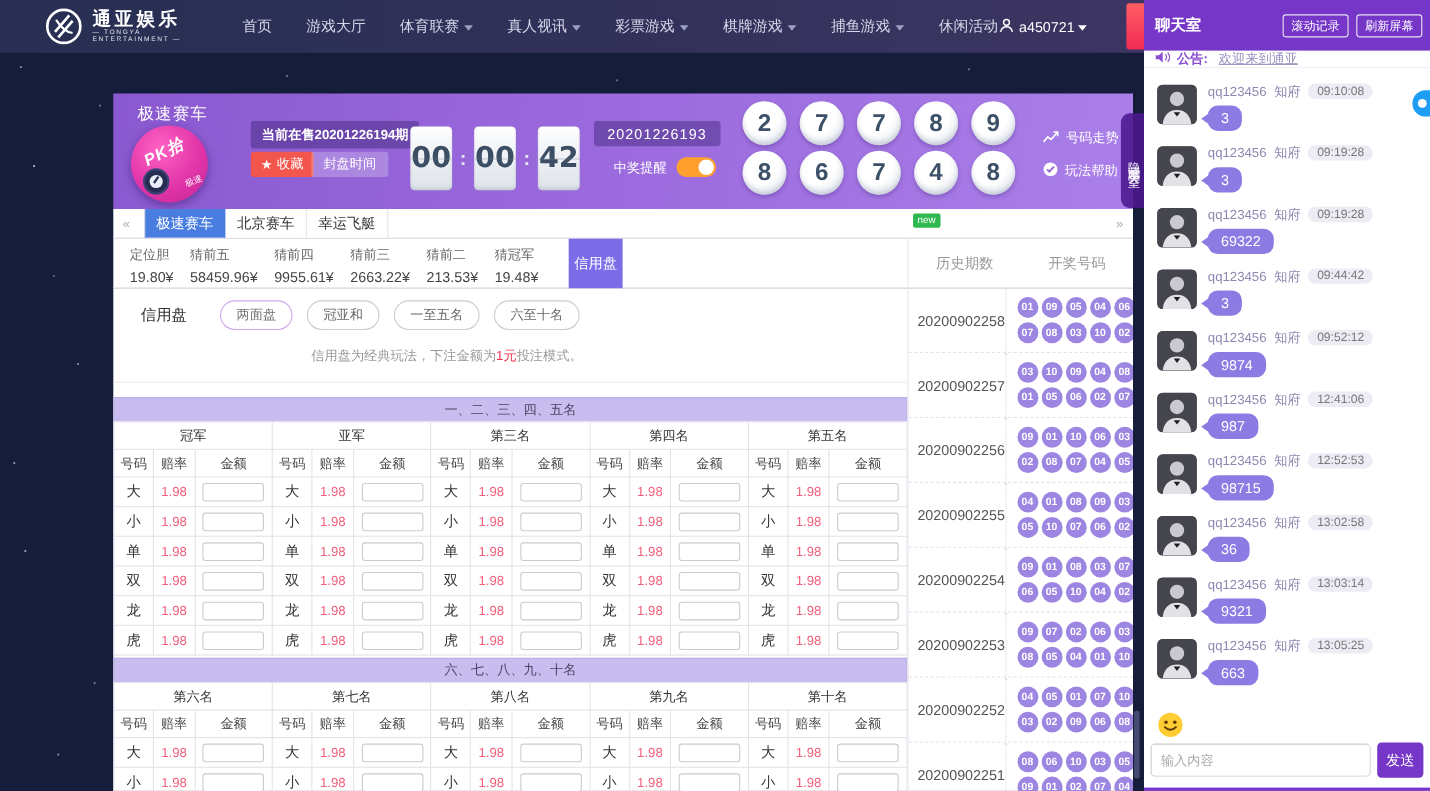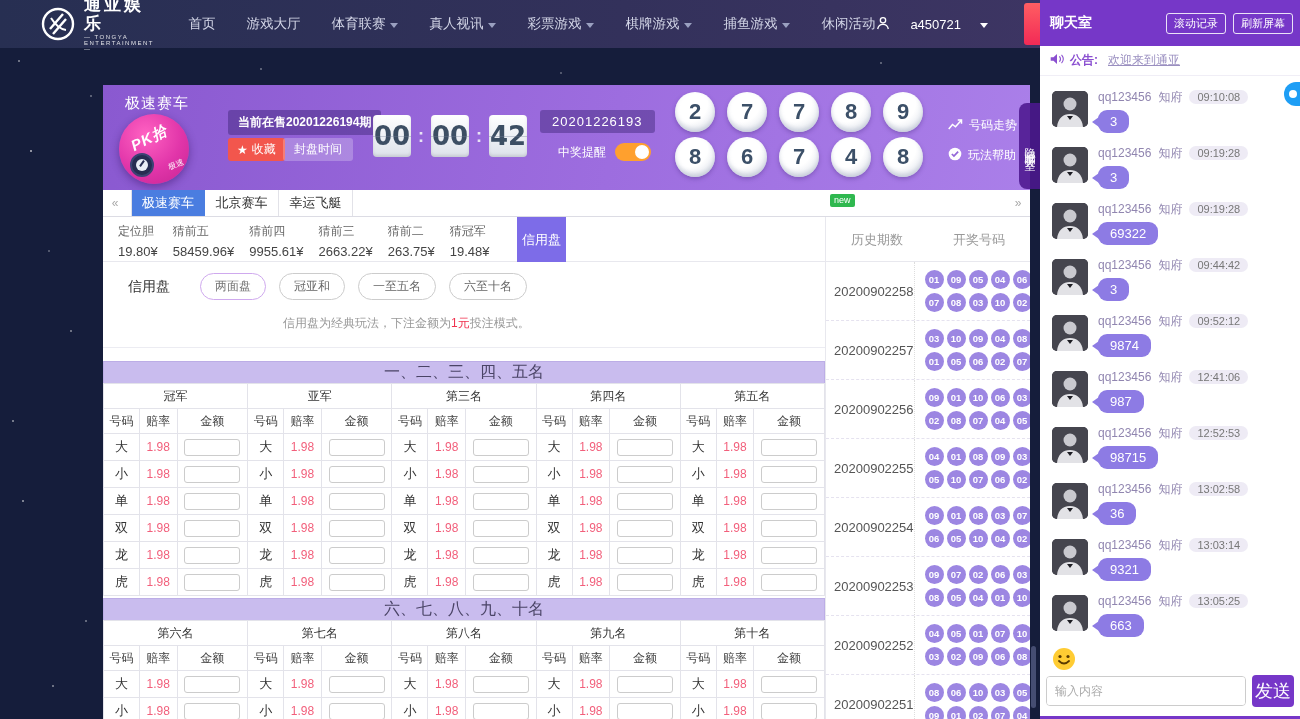--- a/index.html
+++ b/index.html
@@ -14,37 +14,37 @@
 .navbar{position:absolute;left:0;top:0;width:1040px;height:48px;background:linear-gradient(90deg,#272f52,#33315b 60%,#3d3563);display:flex;align-items:center;z-index:2}
 .brand{display:flex;align-items:center;margin-left:40px;cursor:pointer}
 .brand-icon{width:36px;height:36px;display:inline-flex}
 .brand-text{display:flex;flex-direction:column;margin-left:8px;color:#fff}
 .brand-name{font-size:17px;font-weight:bold;letter-spacing:3px;line-height:1.1}
 .brand-sub{font-size:6px;letter-spacing:1.5px;opacity:.85}
 .nav-items{display:flex;margin-left:34px;gap:31px}
 .nav-item{color:#d4d7e8;font-size:13.5px;display:flex;align-items:center;gap:5px;cursor:pointer;white-space:nowrap}
 .caret{width:0;height:0;border-left:4px solid transparent;border-right:4px solid transparent;border-top:5px solid #9aa0c0;margin-top:2px}
 .caret.white{border-top-color:#fff}
-.user{margin-left:auto;margin-right:52px;display:flex;align-items:center;color:#fff;font-size:13px;gap:19px;cursor:pointer}
+.user{margin-left:auto;margin-right:52px;display:flex;align-items:center;color:#fff;font-size:13px;gap:3px;cursor:pointer}
 .red-btn{position:absolute;left:1024px;top:3px;width:16px;height:42px;background:linear-gradient(180deg,#ff5e62,#f22a56);border-radius:3px 0 0 3px}
 
 .content{position:absolute;left:103px;top:85px;width:927px;height:634px;z-index:1}
 .banner{position:relative;width:100%;height:105px;background:linear-gradient(100deg,#8a59d0,#9d6ddf 55%,#aa7fe9)}
 .banner-title{position:absolute;left:22px;top:9px;color:#fff;font-size:15px;letter-spacing:1px}
 .pk-logo{position:absolute;left:16px;top:29px;width:70px;height:70px;border-radius:50%;background:radial-gradient(circle at 38% 30%,#ff62c2,#e135a9 55%,#c62493);box-shadow:0 3px 9px rgba(50,15,95,.45)}
 .pk-text{position:absolute;left:11px;top:15px;color:#fff;font-weight:bold;font-style:italic;font-size:15px;transform:rotate(-27deg);letter-spacing:1px;white-space:nowrap}
 .pk-sub{position:absolute;right:5px;bottom:14px;color:#fff;font-size:8px;transform:rotate(-22deg);opacity:.9}
 .pk-clock{position:absolute;left:11px;bottom:7px;width:24px;height:24px;border-radius:50%;background:#272d52;border:2px solid #3c4374}
 .pk-clock::after{content:"";position:absolute;left:4px;top:4px;width:12px;height:12px;border-radius:50%;background:#e9edf6}
 .pk-clock::before{content:"";position:absolute;left:9px;top:5px;width:2px;height:7px;background:#272d52;z-index:1;transform:rotate(35deg)}
 .issue-pill{position:absolute;left:125px;top:25px;background:rgba(60,36,118,.45);color:#fff;font-size:12px;font-weight:bold;padding:4px 10px;border-radius:3px;white-space:nowrap}
 .fav-btn{position:absolute;left:125px;top:53px;background:#f2564d;color:#fff;font-size:12px;padding:3px 9px;border-radius:3px;display:flex;gap:4px;align-items:center;cursor:pointer}
 .close-btn{position:absolute;left:180px;top:53px;background:rgba(255,255,255,.24);color:#fff;font-size:12px;padding:3px 11px;border-radius:3px;cursor:pointer}
 .clock{position:absolute;left:270px;top:30px;display:flex;align-items:center;gap:7px}
-.flip{width:38px;height:42px;background:linear-gradient(180deg,#ffffff,#dde2ea);border-radius:4px;color:#3c4e63;font-size:26px;font-weight:bold;display:flex;align-items:center;justify-content:center;position:relative;font-family:"DejaVu Sans",sans-serif;box-shadow:inset 0 -2px 3px rgba(0,0,0,.1)}
+.flip{width:38px;height:58px;background:linear-gradient(180deg,#ffffff,#dde2ea);border-radius:4px;color:#3c4e63;font-size:26px;font-weight:bold;display:flex;align-items:center;justify-content:center;position:relative;font-family:"DejaVu Sans",sans-serif;box-shadow:inset 0 -2px 3px rgba(0,0,0,.1)}
 .flip::after{content:"";position:absolute;left:0;right:0;top:50%;height:1px;background:rgba(115,125,150,.35)}
 .colon{color:#e8e4f4;font-size:18px;font-weight:bold}
 .colon::before{content:":"}
 .result-pill{position:absolute;left:437px;top:25px;background:rgba(60,36,118,.45);color:#fff;font-weight:normal;font-size:13px;padding:4px 12px;border-radius:3px;letter-spacing:1px}
 .win-alert{position:absolute;left:455px;top:58px;display:flex;align-items:center;gap:9px;color:#fff;font-size:12px}
 .toggle{width:36px;height:18px;border-radius:9px;background:#ffa02e;position:relative;cursor:pointer;display:inline-block}
 .toggle::after{content:"";position:absolute;right:2px;top:2px;width:14px;height:14px;border-radius:50%;background:#fff}
 .balls{position:absolute;left:572px;top:7px;display:grid;grid-template-columns:repeat(5,40px);gap:5px 12px}
 .bball{width:40px;height:40px;border-radius:50%;background:radial-gradient(circle at 35% 28%,#ffffff 48%,#d6dbe5);color:#3c5068;font-size:22px;font-weight:bold;display:flex;align-items:center;justify-content:center;box-shadow:0 2px 4px rgba(70,40,120,.35),inset 0 -3px 4px rgba(160,170,190,.45)}
 .banner-links{position:absolute;left:845px;top:32px;color:#fff;font-size:12px}
@@ -72,21 +72,21 @@
 .controls{display:flex;align-items:center;padding:11px 0 0 25px}
 .panel-label{font-size:14px;color:#333;margin-right:30px}
 .pills{display:flex;gap:13px}
 .pill{border:1px solid #ccc;border-radius:14px;padding:4px 14px;font-size:12px;color:#666;cursor:pointer;background:#fff}
 .pill.active{color:#737373;border-color:#cfa9ee}
 .notice{margin:15px 0 0 180px;font-size:12px;color:#999}
 .notice .hl{color:#f0314e}
 .divider{margin-top:15px;border-top:1px solid #ececf2}
 .bet-table{margin-top:13px}
 .bet-table+.bet-table{margin-top:2px}
-.bt-title{height:22px;background:#c9bcee;color:#4a4466;font-size:16px;display:flex;align-items:center;justify-content:center;border:1px solid #bcade6;border-bottom:none}
+.bt-title{height:22px;background:#c9bcee;color:#4a4466;font-size:12px;display:flex;align-items:center;justify-content:center;border:1px solid #bcade6;border-bottom:none}
 .bt-body{display:flex;border-left:1px solid #e3e3ea;border-top:1px solid #e3e3ea}
 .bt-group{width:20%}
 .bt-gh{height:25px;font-size:12px;color:#333;display:flex;align-items:center;justify-content:center;border-right:1px solid #e3e3ea;border-bottom:1px solid #e3e3ea}
 .bt-cols,.bt-row{display:flex}
 .bt-cell{height:25px;display:flex;align-items:center;justify-content:center;border-right:1px solid #e3e3ea;border-bottom:1px solid #e3e3ea;font-size:12px;color:#444}
 .bt-row .bt-cell{height:27px}
 .c1{width:25%}.c2{width:26%}.c3{width:49%}
 .bt-row .c1{font-size:13px;color:#333}
 .odds{color:#f25f7b}
 .amt input{width:56px;height:17px;border:1px solid #ccc;border-radius:3px;outline:none}
@@ -95,39 +95,39 @@
 .h-row{height:59px;display:flex;align-items:stretch;border-bottom:1px dashed #e5e2ef}
 .h-issue{width:88px;padding-left:8px;font-size:13px;color:#555;display:flex;align-items:center}
 .h-balls{flex:1;border-left:1px dotted #ddd;display:grid;grid-template-columns:repeat(5,19px);gap:4px 3px;align-content:center;padding-left:10px}
 .hball{width:19px;height:19px;border-radius:50%;background:#9c86e2;color:#fff;font-size:9.5px;font-weight:bold;display:flex;align-items:center;justify-content:center}
 .scroll-thumb{position:absolute;left:1031px;top:646px;width:5px;height:62px;background:#454d72;border-radius:3px;z-index:2}
 
 .chat{position:absolute;left:1040px;top:0;width:260px;height:719px;background:#fff;display:flex;flex-direction:column;z-index:4;border-bottom:3px solid #7637c8}
 .chat-header{height:46px;background:#7637c8;display:flex;align-items:center;padding:0 7px;gap:7px;flex:none}
 .chat-title{color:#fff;font-size:14px;font-weight:bold;margin-right:auto;padding-left:3px}
 .chat-hbtn{border:1px solid rgba(255,255,255,.85);color:#fff;font-size:11px;border-radius:3px;padding:2px 7px;background:transparent;cursor:pointer;font-family:inherit}
-.announce{height:30px;display:flex;align-items:center;gap:6px;padding:0 10px;border-bottom:1px solid #f0eef6;font-size:12px;flex:none}
+.announce{height:16px;display:flex;align-items:center;gap:6px;padding:0 10px;border-bottom:1px solid #f0eef6;font-size:12px;flex:none}
 .ann-label{color:#8a4fd0;font-weight:bold}
 .ann-text{color:#9a8fc0;text-decoration:underline;margin-left:4px}
 .chat-msgs{flex:1;overflow:hidden;padding:12px 10px 0}
 .msg{position:relative;margin-bottom:11px;min-height:45px}
 .avatar{position:absolute;left:2px;top:3px;width:36px;height:36px;border-radius:5px;overflow:hidden;background:#3a3a42}
 .msg-body{margin-left:48px}
 .msg-head{display:flex;align-items:center;gap:7px;font-size:12px;color:#9186b0;height:18px;white-space:nowrap}
 .m-time{background:#eeebf5;color:#777;border-radius:9px;padding:1px 8px;font-size:11px}
 .m-bubble{display:inline-block;margin-top:4px;background:#8d7be4;color:#fff;font-size:13px;border-radius:9px;padding:4px 12px;position:relative;min-width:20px;text-align:center}
 .m-bubble::before{content:"";position:absolute;left:-6px;top:7px;border-top:5px solid transparent;border-bottom:5px solid transparent;border-right:7px solid #8d7be4}
 .float-blue{position:absolute;right:0;top:82px;width:16px;height:24px;background:#1e9ef5;border-radius:12px 0 0 12px;cursor:pointer}
 .float-blue::after{content:"";position:absolute;left:5px;top:8px;width:8px;height:8px;border-radius:50%;background:#fff}
 .emoji-bar{height:26px;padding:0 12px;display:flex;align-items:center;flex:none}
 .emoji{display:inline-flex;cursor:pointer}
 .chat-input-row{height:44px;display:flex;align-items:center;gap:6px;padding:0 6px 7px;flex:none}
 .chat-input{flex:1;height:30px;border:1px solid #ccc;border-radius:4px;font-size:12px;padding:6px 8px;resize:none;color:#333;font-family:inherit;outline:none}
 .chat-input::placeholder{color:#aaa}
-.send-btn{width:42px;height:32px;background:#7637c8;color:#fff;border:none;border-radius:4px;font-size:18px;cursor:pointer;font-family:inherit}
+.send-btn{width:42px;height:32px;background:#7637c8;color:#fff;border:none;border-radius:4px;font-size:13px;cursor:pointer;font-family:inherit}
 </style>
 </head>
 <body>
 
 <i class="star"></i>
 
 <header class="navbar">
   <div class="brand">
     <span class="brand-icon">
       <svg width="36" height="36" viewBox="0 0 36 36" fill="none" stroke="#fff">
@@ -269,21 +269,21 @@
         <div class="stat">
           <div class="stat-label">猜前四</div>
           <div class="stat-value">9955.61¥</div>
         </div>
         <div class="stat">
           <div class="stat-label">猜前三</div>
           <div class="stat-value">2663.22¥</div>
         </div>
         <div class="stat">
           <div class="stat-label">猜前二</div>
-          <div class="stat-value">263.75¥</div>
+          <div class="stat-value">213.53¥</div>
         </div>
         <div class="stat">
           <div class="stat-label">猜冠军</div>
           <div class="stat-value">19.48¥</div>
         </div>
       </div>
     <div class="credit-block">信用盘</div>
     <div class="hist-header">
       <span>历史期数</span>
       <span>开奖号码</span>

